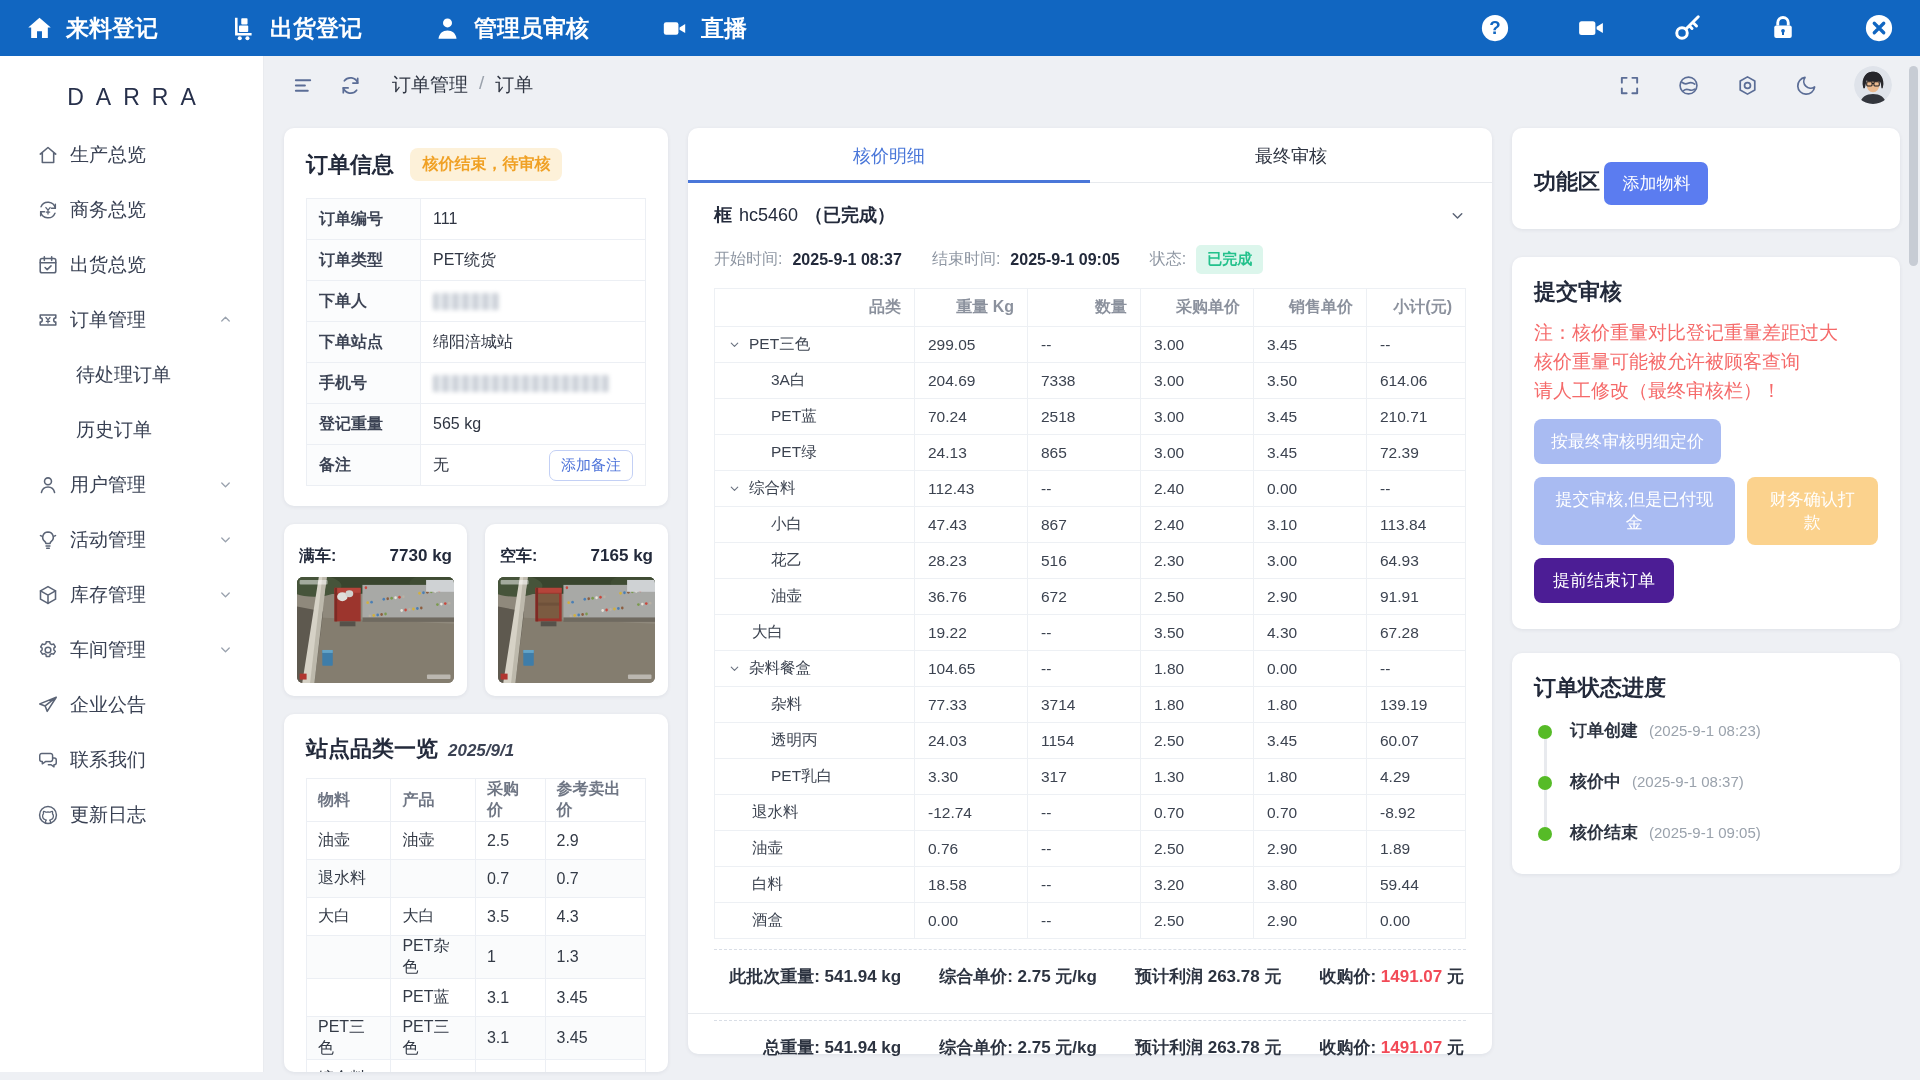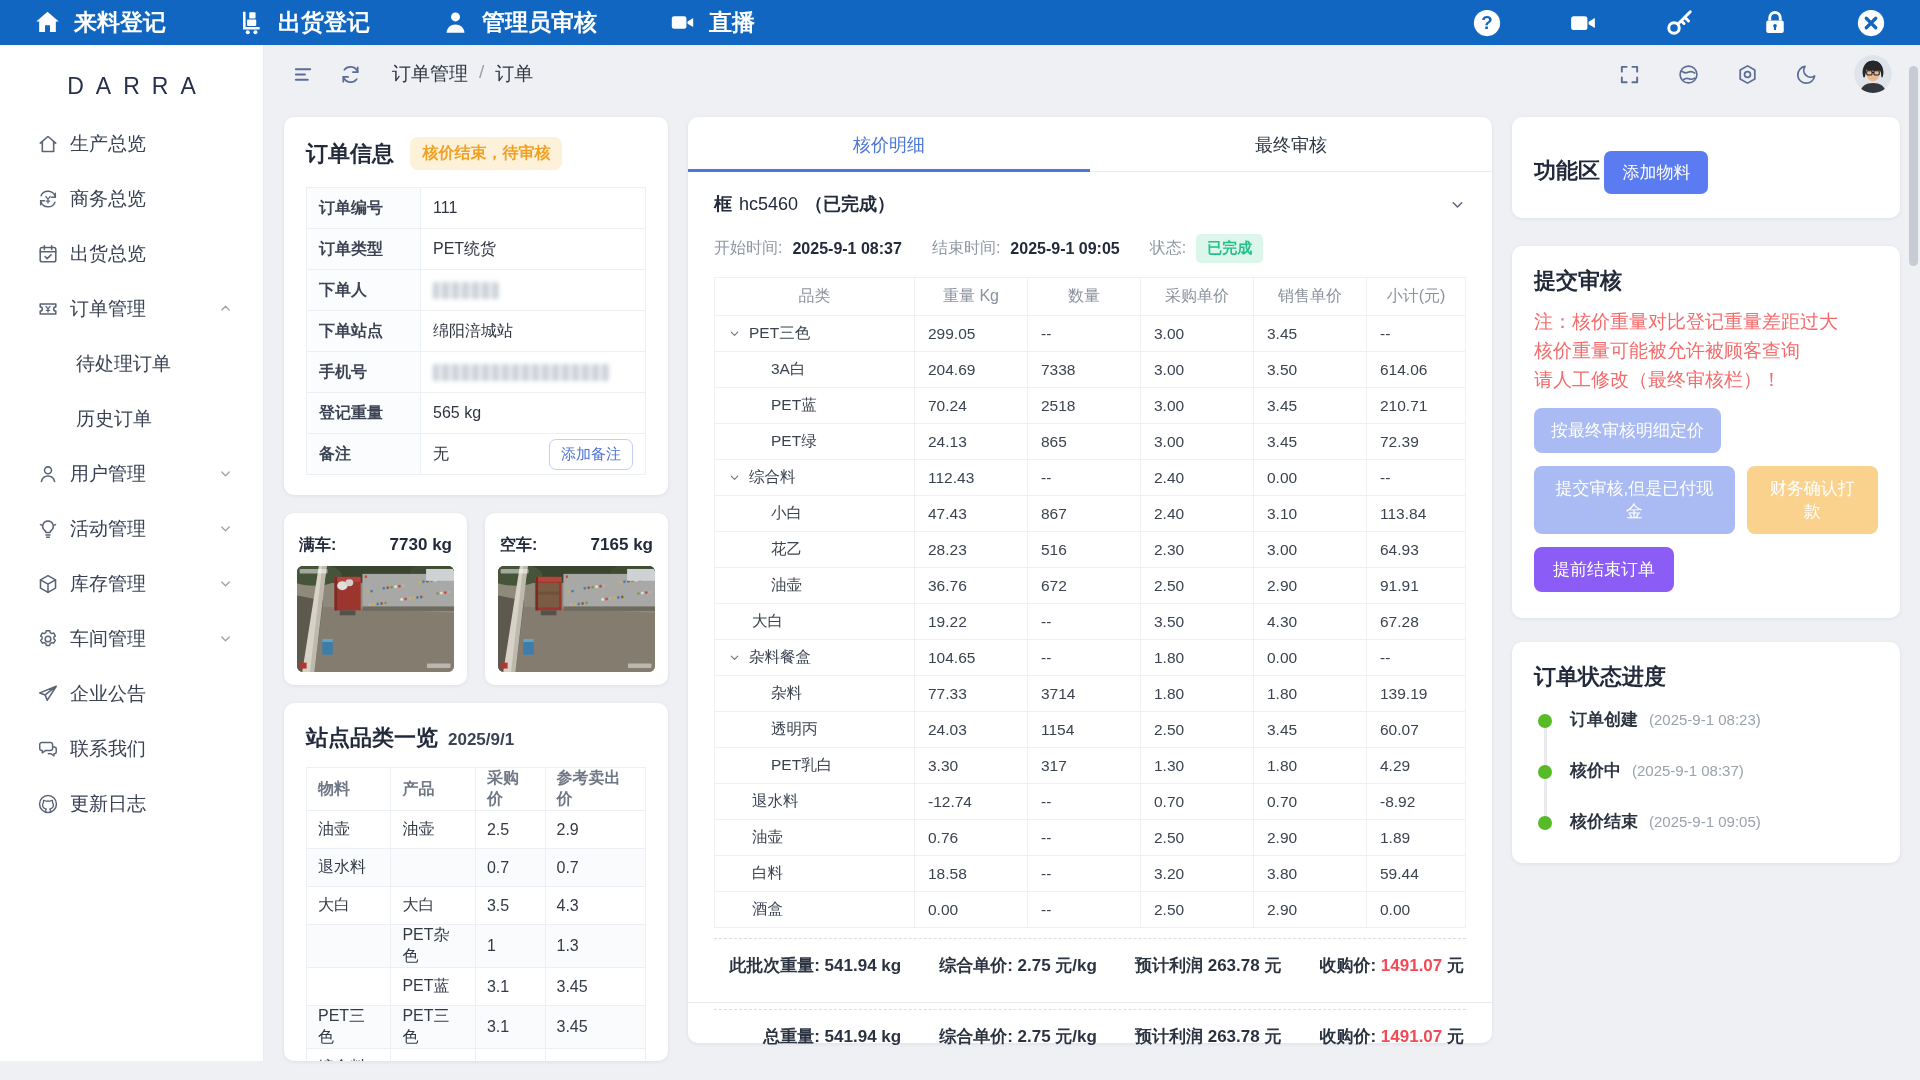--- a/index.html
+++ b/index.html
@@ -1,21 +1,21 @@
 <!DOCTYPE html>
 <html><head>
 <meta charset="utf-8">
 <style>
   * { box-sizing: border-box; margin: 0; padding: 0; }
   html,body { width:1920px; height:1080px; overflow:hidden; }
   body { font-family:"Liberation Sans","DejaVu Sans",sans-serif; background:#eef0f4; color:#333; }
   .icon svg { display:block; }
 
   
-  .topnav { height:45px; background:#1166c1; display:flex; align-items:center; justify-content:space-between; padding:0 34px;gap:36px; }
+  .topnav { height:56px; background:#1166c1; display:flex; align-items:center; justify-content:space-between; padding:0 26px;gap:36px; }
   .nav-items { display:flex; align-items:center; gap:72px; }
   .nav-item { display:flex; align-items:center; gap:13px; color:#fff; font-size:23px; font-weight:700; cursor:pointer; white-space:nowrap; }
   .nav-item .icon svg { width:27px; height:27px; }
   .nav-right { display:flex; align-items:center; gap:66px; }
   .nav-right .icon { cursor:pointer; }
   .nav-right .icon svg { width:30px; height:30px; }
 
   
   .app { display:flex; height:1016px; }
   .sidebar { width:264px; background:#fff; border-right:1px solid #e9ebef; flex:none; }
@@ -58,21 +58,21 @@
   .vehicles { display:flex; gap:18px; flex:none; }
   .v-card { flex:1; padding:20px 13px 13px; }
   .v-head { display:flex; justify-content:space-between; align-items:baseline; padding:2px 2px 10px; }
   .v-label { font-size:16px; font-weight:700; color:#232a3b; }
   .v-weight { font-size:17px; font-weight:700; color:#232a3b; }
   .v-photo { width:100%; height:106px; border-radius:6px; overflow:hidden; }
   .v-photo svg { width:100%; height:100%; }
 
   .station-card { padding:20px 22px; flex:1; min-height:0; overflow:hidden; }
   .station-head { display:flex; align-items:baseline; gap:10px; }
-  .station-date { font-size:17px; font-weight:600; color:#3c4354; }
+  .station-date { font-size:17px; font-weight:600; color:#3c4354;font-style:italic; }
   .station-table { width:100%; border-collapse:collapse; margin-top:14px; }
   .station-table th, .station-table td { border:1px solid #eceff4; height:38px; padding:0 11px; font-size:16px; text-align:left; font-weight:400; color:#333a46; }
   .station-table th { color:#6f7684; font-weight:700; }
   .station-table tr:nth-child(even) td { background:#fafbfc; }
 
   
   .col2 { flex:1; min-width:0; }
   .pricing-card { height:926px; display:flex; flex-direction:column; }
   .tabs { display:flex; border-bottom:1px solid #e7eaee; flex:none; }
   .tab { flex:1; text-align:center; padding:16px 0 14px; font-size:18px; color:#2f3542; position:relative; cursor:pointer; }
@@ -80,42 +80,42 @@
   .tab.active::after { content:""; position:absolute; left:0; right:0; bottom:-1px; height:3px; background:#4a77d9; }
   .box-row { display:flex; align-items:center; padding:20px 26px 4px; font-size:18px; color:#232a3b; gap:7px; }
   .box-bold { font-weight:700; }
   .box-chev { margin-left:auto; color:#5b6476; cursor:pointer; }
   .box-chev svg { width:17px; height:17px; }
   .times { display:flex; align-items:center; gap:10px; padding:14px 26px 14px; font-size:16px; flex:none; }
   .t-label { color:#8f97a3; }
   .t-val { color:#232a3b; font-weight:700; margin-right:20px; }
   .badge-green { background:#dcf6ec; color:#23c18c; font-weight:700; font-size:15px; padding:5px 11px; border-radius:5px; }
   .price-table { margin:0 26px; width:calc(100% - 52px); border-collapse:collapse; flex:none; }
-  .price-table th { border:1px solid #edf0f4; height:38px; padding:0 13px; font-size:16px; color:#8b919d; font-weight:400; text-align:center; }
+  .price-table th { border:1px solid #edf0f4; height:38px; padding:0 13px; font-size:16px; color:#8b919d; font-weight:700; text-align:right; }
   .price-table td { border:1px solid #edf0f4; height:36px; padding:0 13px; font-size:15.5px; color:#3c4350; }
   .cell-name { display:flex; align-items:center; gap:8px; }
   .row-chev { color:#6a7280; } .row-chev svg { width:13px; height:13px; }
   td.ind-plain { padding-left:37px; }
   td.ind-child { padding-left:56px; }
   .sep-dashed { border-top:1px dashed #d9dee6; margin:10px 26px 0; }
   .sep-solid  { border-top:1px solid #e7eaee; margin-top:12px; }
   .sum-row { display:flex; justify-content:flex-end; gap:38px; padding:15px 28px 13px; font-size:17px; font-weight:700; color:#2c3340; white-space:nowrap; }
   .sum-red { color:#f24a57; }
 
   
   .col3 { width:388px; flex:none; display:flex; flex-direction:column; }
   .fn-card { padding:20px 22px 24px; }
   .btn { border:none; cursor:pointer; font-family:inherit; color:#fff; border-radius:7px; }
   .btn-primary { background:#5b7cf0; font-size:17px; padding:10px 18px; margin-top:14px; }
   .review-card { margin-top:28px; padding:20px 22px 26px; }
   .note { margin-top:12px; color:#f56a6a; font-size:19px; font-weight:500; line-height:1.52; }
   .btn-row { display:flex; gap:12px; margin-top:13px; }
   .btn-lightblue { background:#a9bbf2; font-size:17px; padding:11px 17px; border-radius:8px; }
   .btn-orange { background:#fbd28d; font-size:17px; padding:11px 17px; border-radius:8px; }
-  .btn-red { background:#8b5cf6; font-size:17px; padding:11px 19px; border-radius:8px; }
+  .btn-red { background:#4c1d95; font-size:17px; padding:11px 19px; border-radius:8px; }
   .progress-card { margin-top:24px; padding:20px 22px 30px; }
   .steps { margin-top:16px; padding-left:4px; }
   .step { display:flex; align-items:center; gap:18px; position:relative; padding-bottom:28px; }
   .step:last-child { padding-bottom:0; }
   .dot { width:14px; height:14px; border-radius:50%; background:#56bb27; margin-top:3px; flex:none; position:relative; z-index:1; }
   .step:not(:last-child)::before { content:""; position:absolute; left:6px; top:12px; bottom:-8px; width:3px; background:#e8eaee; }
   .step-label { font-size:17px; font-weight:700; color:#2c3340; }
   .step-time { font-size:15px; color:#9aa2ac; margin-left:11px; font-weight:400; }
 
   .scrollbar { position:fixed; right:2px; top:66px; width:9px; height:1008px; }

